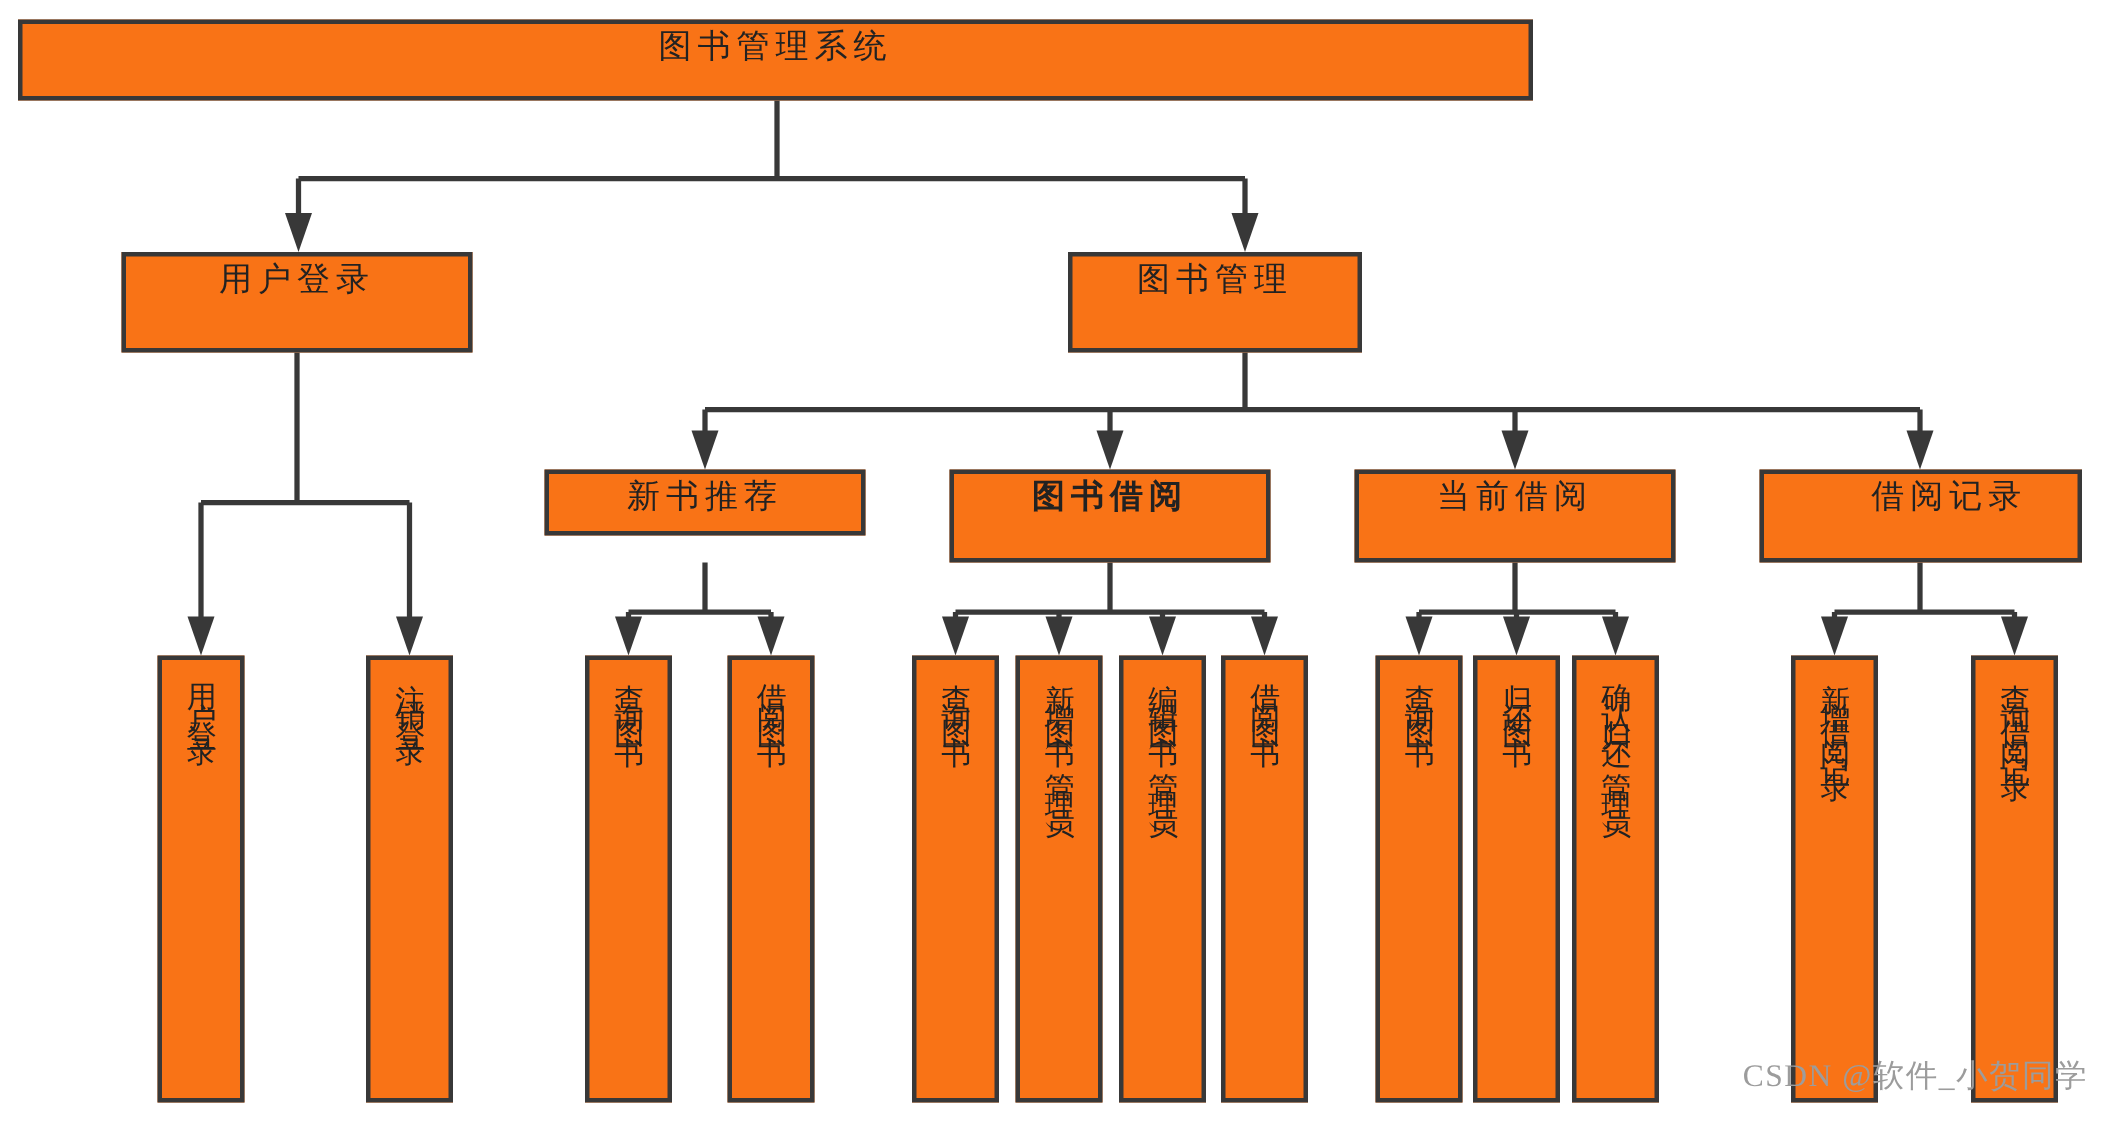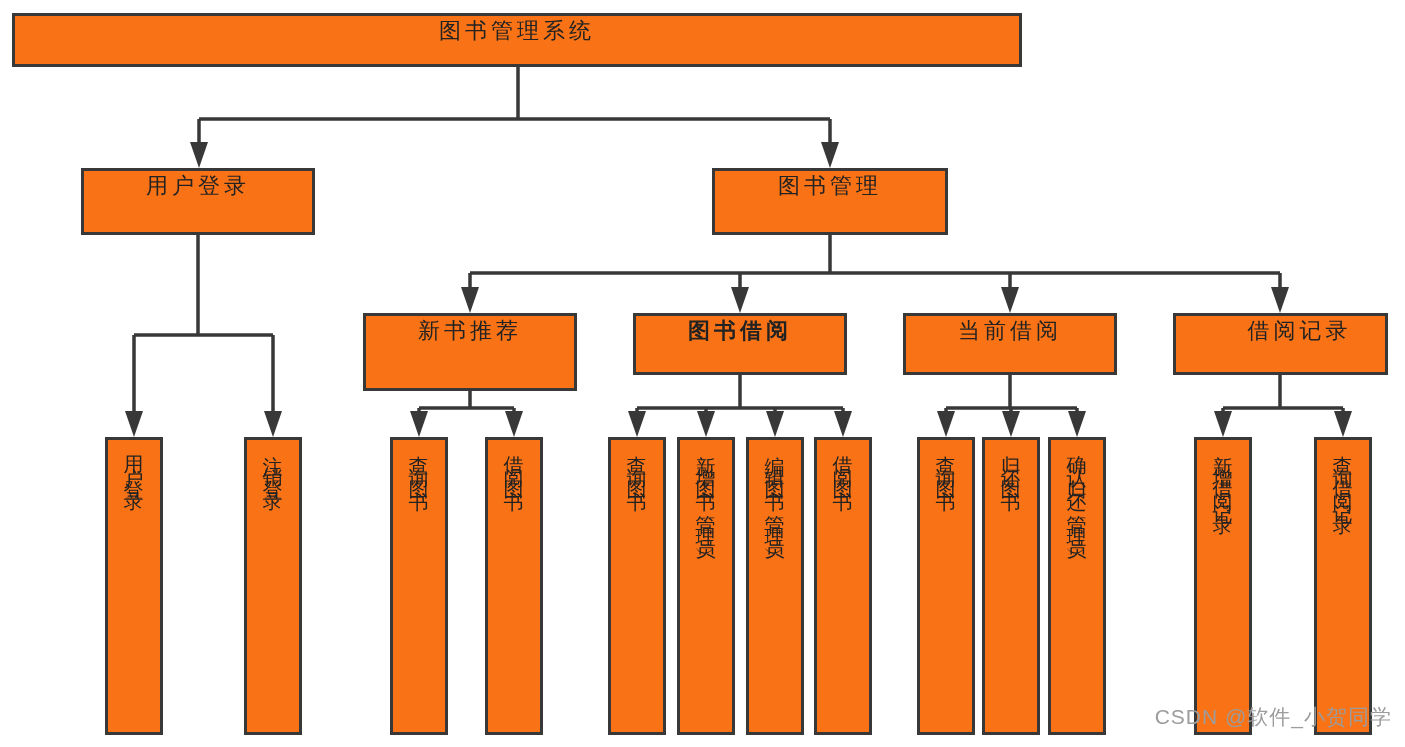--- a/index.html
+++ b/index.html
@@ -45,23 +45,23 @@
     text-orientation: mixed;
     font-size: 20px;
     letter-spacing: 12px;
     line-height: 1;
     color: #222222;
   }
   
   .n-root        { left: 12px;   top: 13px;  width: 1010px; height: 54px; }
   
   .n-user-login  { left: 81px;   top: 168px; width: 234px;  height: 67px; }
-  .n-book-mgmt   { left: 712px;  top: 168px; width: 236px;  height: 67px; }
+  .n-book-mgmt   { left: 712px;  top: 168px; width: 196px;  height: 67px; }
   
-  .n-new-book    { left: 363px;  top: 313px; width: 214px;  height: 78px; }
+  .n-new-book    { left: 363px;  top: 313px; width: 214px;  height: 44px; }
   .n-book-borrow { left: 633px;  top: 313px; width: 214px;  height: 62px; font-weight: bold; }
   .n-cur-borrow  { left: 903px;  top: 313px; width: 214px;  height: 62px; }
   .n-borrow-rec  { left: 1173px; top: 313px; width: 215px;  height: 62px; padding-left: 38px; }
   
   .leaf { top: 437px; width: 58px; height: 298px; }
   .l-ul-login    { left: 105px; }
   .l-ul-logout   { left: 244px; }
   .l-nb-query    { left: 390px; }
   .l-nb-borrow   { left: 485px; }
   .l-bb-query    { left: 608px; }
@@ -75,20 +75,21 @@
   .l-br-query    { left: 1314px; }
   .watermark {
     position: absolute;
     top: 703px;
     right: 13px;
     font-size: 21px;
     letter-spacing: 1px;
     color: #9c9c9c;
     z-index: 10;
     white-space: nowrap;
+    font-family: Liberation Serif, serif;
   }
 </style>
 </head>
 <body>
 
 <div class="canvas">
 
   <svg class="wires" viewBox="0 0 1405 747" xmlns="http://www.w3.org/2000/svg" aria-hidden="true">
     <g stroke="#383838" stroke-width="3.5" fill="none">
       <path d="M518 67 V119 M199 119 H830 M199 119 V146 M830 119 V146"></path>

